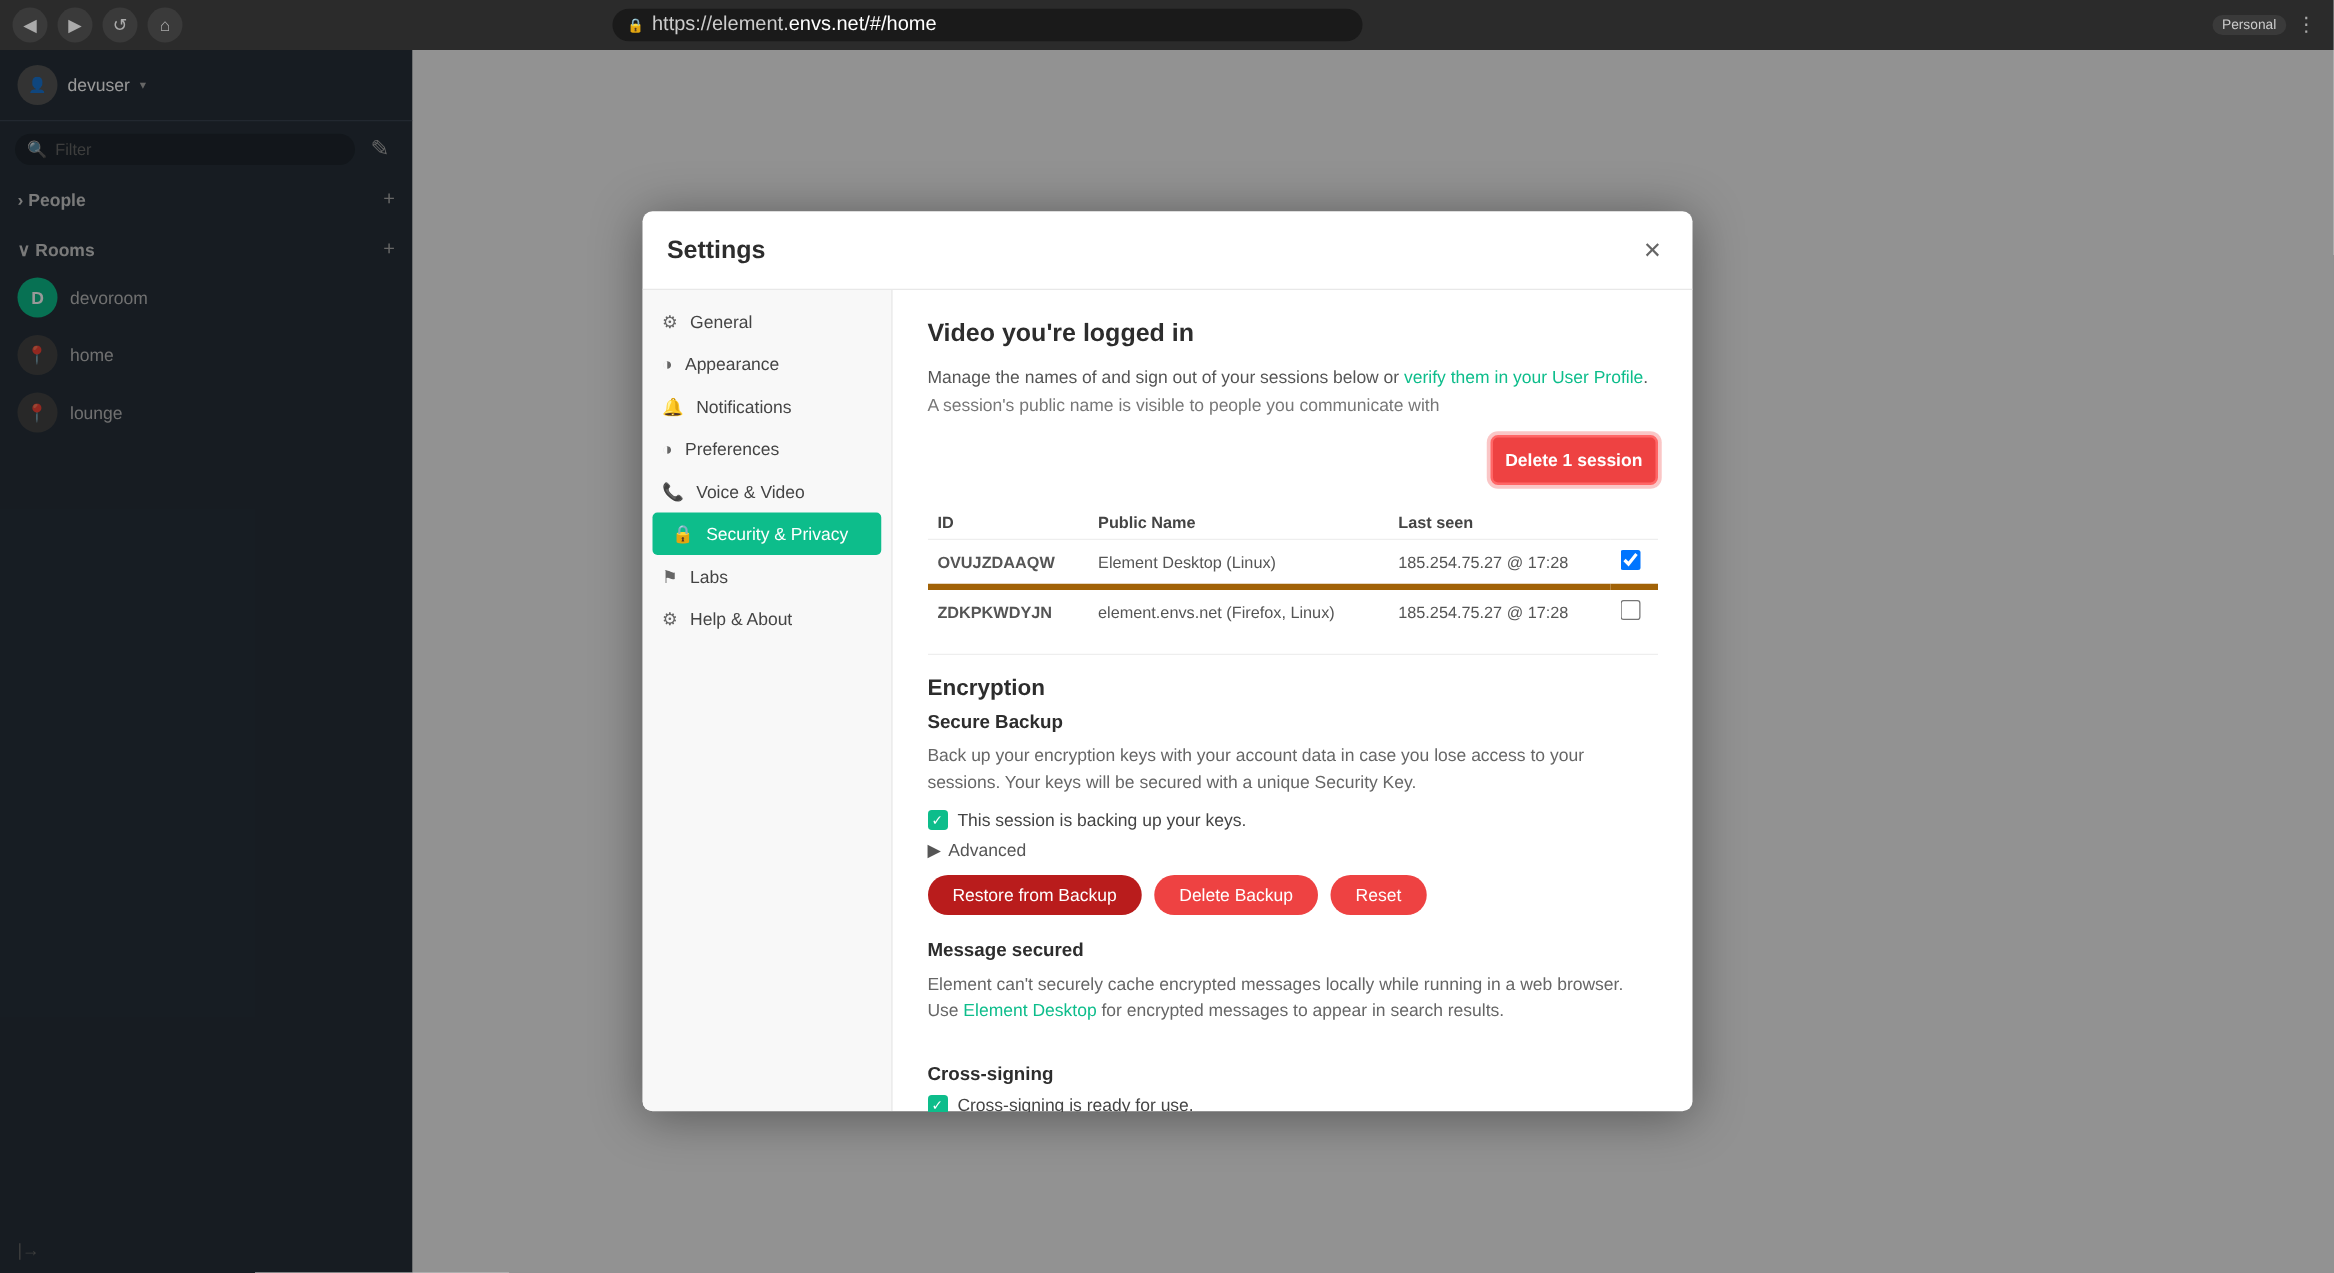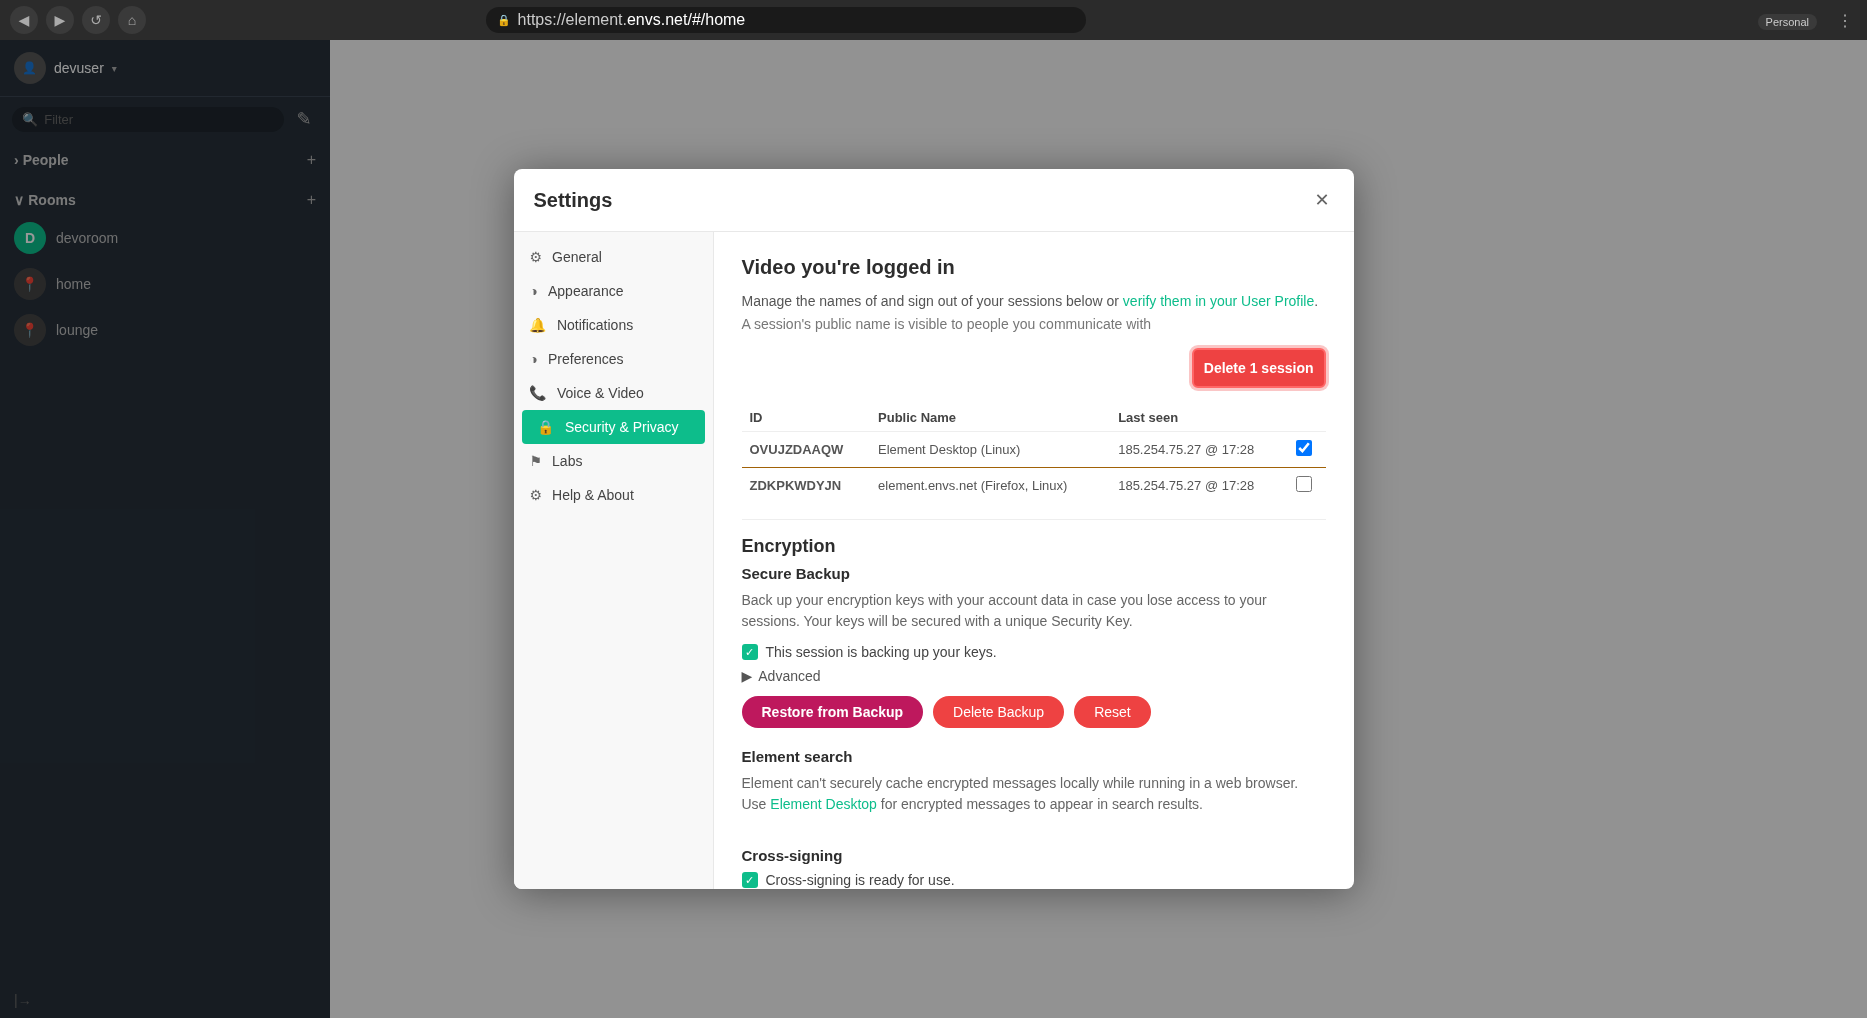--- a/index.html
+++ b/index.html
@@ -39,21 +39,21 @@
       padding: 0 12px;
       gap: 6px;
       max-width: 600px;
       margin: 0 auto;
     }
     .browser-url-text {
       color: #ccc; font-size: 16px;
     }
     .browser-url-text span { color: #fff; }
     .browser-right-icons {
-      display: flex; align-items: flex-end; gap: 16px; margin-left: auto;
+      display: flex; align-items: center; gap: 4px; margin-left: auto;
     }
     .browser-icon-pill {
       background: #3a3a3a;
       border-radius: 12px;
       padding: 2px 8px;
       color: #ccc; font-size: 11px;
       display: flex; align-items: center; gap: 4px;
     }
 
     
@@ -260,21 +260,21 @@
       padding: 6px 8px;
       border-bottom: 1px solid #eee;
     }
     .sessions-table td {
       font-size: 13px;
       color: #555;
       padding: 8px 8px;
       vertical-align: middle;
     }
     .sessions-table tr:not(:last-child) td {
-      border-bottom: 1px solid #a16207;
+      border-bottom: 5px solid #a16207;
     }
     .session-id { font-weight: 600; color: #333; font-size: 12px; }
     .checkbox-cell input[type="checkbox"] { width: 16px; height: 16px; }
 
     .delete-session-btn {
       background: #ee4242;
       color: #fff;
       border: 2px solid #ff6666;
       border-radius: 6px;
       padding: 10px 10px;
@@ -307,23 +307,23 @@
     }
 
     .advanced-toggle {
       display: flex; align-items: center; gap: 6px;
       font-size: 14px; color: #555; cursor: pointer;
       margin-bottom: 12px;
     }
 
     .btn-group { display: flex; gap: 10px; margin-bottom: 20px; flex-wrap: wrap; }
     .btn-green {
-      background: #be185d; color: #fff;
+      background: #b91c1c; color: #fff;
       border: none; border-radius: 20px;
-      padding: 8px 20px; font-size: 14px; font-weight: 700;
+      padding: 8px 20px; font-size: 14px; font-weight: 400;
       cursor: pointer;
     }
     .btn-red-outline {
       background: #ee4242; color: #fff;
       border: none; border-radius: 20px;
       padding: 8px 20px; font-size: 14px; font-weight: 500;
       cursor: pointer;
     }
     .btn-red-solid {
       background: #ee4242; color: #fff;
@@ -531,21 +531,21 @@
           <span>▶</span>
           <span>Advanced</span>
         </div>
 
         <div class="btn-group">
           <button class="btn-green">Restore from Backup</button>
           <button class="btn-red-outline">Delete Backup</button>
           <button class="btn-red-solid">Reset</button>
         </div>
 
-        <h4 class="message-search-title">Element search</h4>
+        <h4 class="message-search-title">Message secured</h4>
         <p class="message-search-desc">
           <span>Element can't securely cache encrypted messages locally while running in a web browser. Use</span>
           <a href="#">Element Desktop</a>
           <span>for encrypted messages to appear in search results.</span>
         </p>
 
         <h4 class="cross-signing-title">Cross-signing</h4>
 
         <div class="checkbox-row">
           <div class="checkbox-green">✓</div>

